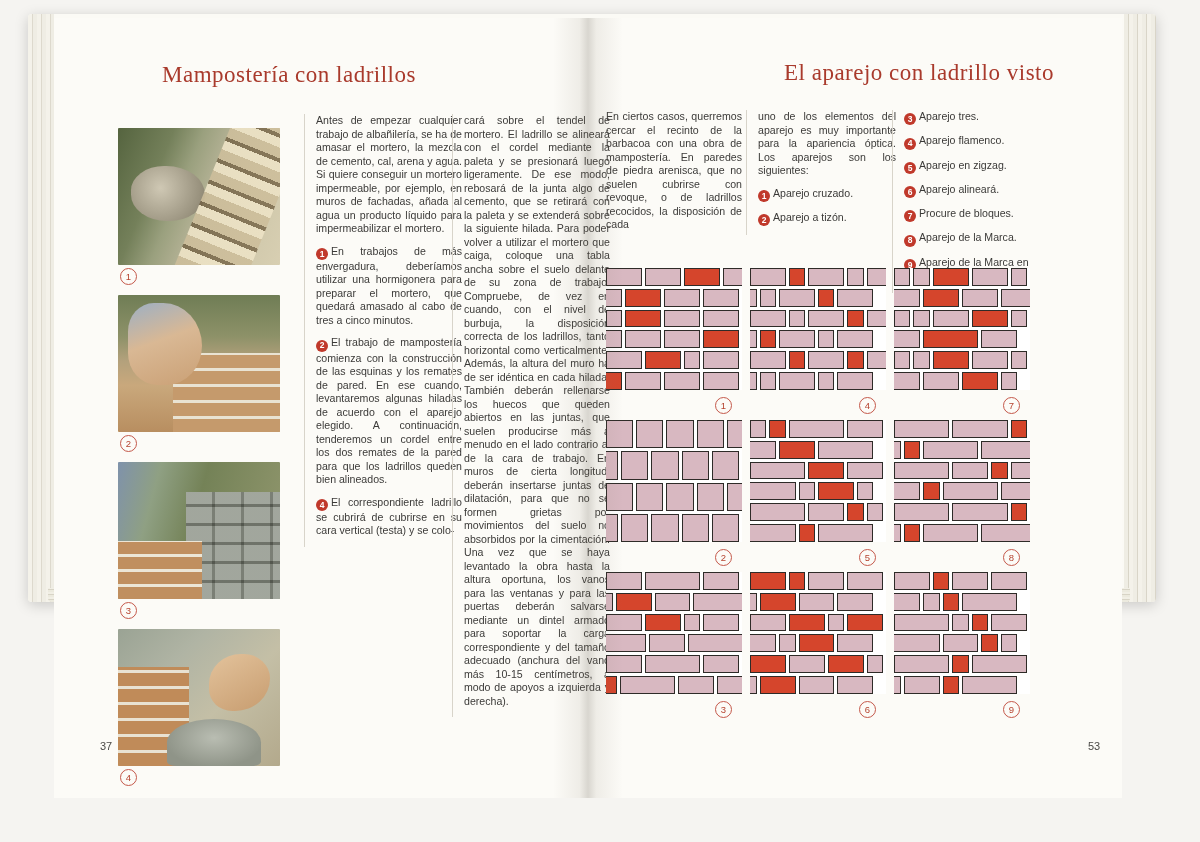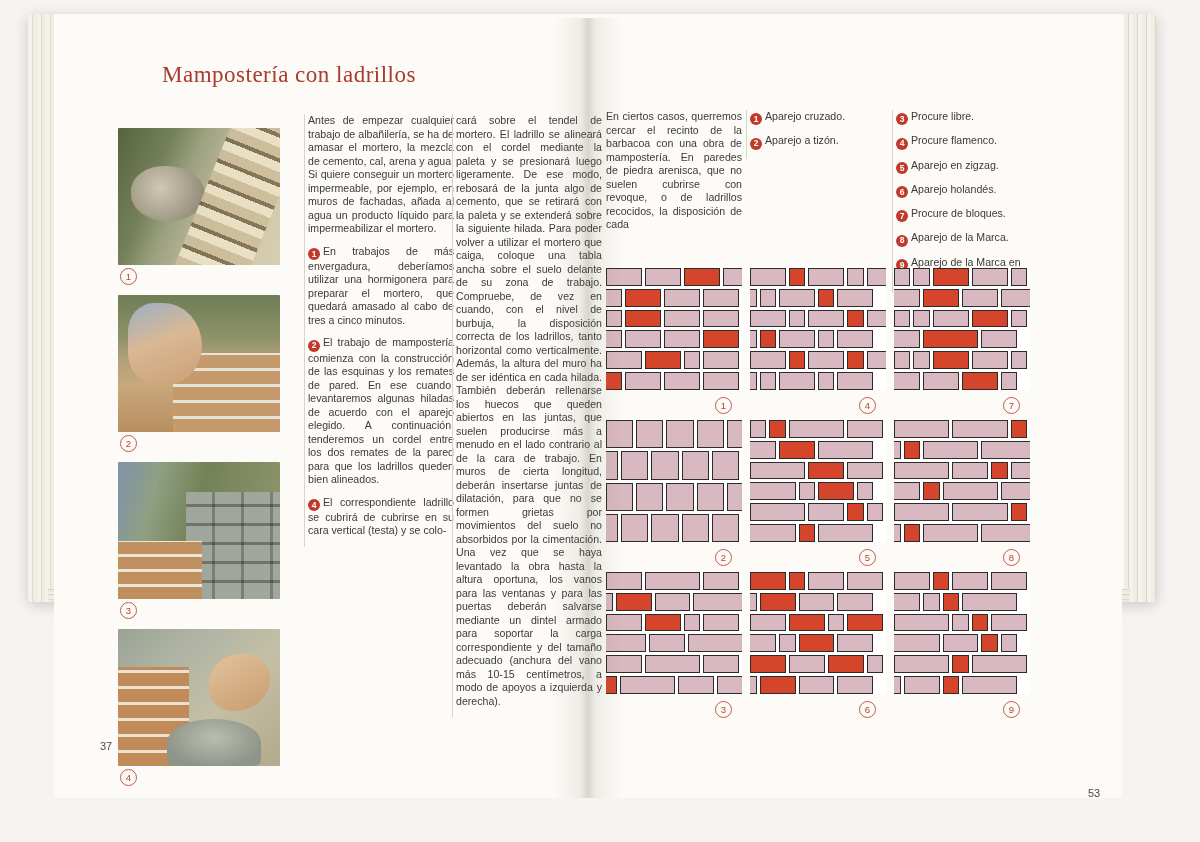--- a/index.html
+++ b/index.html
@@ -46,21 +46,21 @@
   .photo-4{background:linear-gradient(135deg,#9aa394 0%,#b0b4a4 30%,#c4bfa6 60%,#b3a98c 100%);}
   .photo-4 .bricks{position:absolute;left:0;top:28%;width:44%;bottom:0;
         background:repeating-linear-gradient(0deg,#c08b59 0 13px,#e9e2d2 13px 16px);}
   .photo-4 .mortar{position:absolute;left:30%;bottom:0;width:58%;height:34%;border-radius:50% 50% 10% 10%;
         background:radial-gradient(ellipse at 50% 40%,#b9bdb2,#8f9488 75%);}
   .photo-4 .hand{position:absolute;right:6%;top:18%;width:38%;height:42%;border-radius:55% 45% 60% 40%;
         background:linear-gradient(150deg,#e3c39c,#c79c6f);}
 
   .textcol{position:absolute;font-size:10.6px;line-height:13.5px;text-align:justify;}
   .textcol p{margin:0 0 9px 0;}
-  .rule{border-left:1px solid #d8d4ca;padding-left:3px;}
+  .rule{border-left:1px solid #d8d4ca;padding-left:11px;}
   .bullet{display:inline-flex;align-items:center;justify-content:center;width:12px;height:12px;
         border-radius:50%;background:#c0392b;color:#fff;font-size:8.5px;font-weight:bold;
         margin-right:3px;vertical-align:-2px;line-height:1;}
   .page-num{position:absolute;font-size:11px;color:#4a4946;}
 
   
   .list-item{margin:0 0 2px 0;text-align:left;}
   .diagram-grid{position:absolute;left:552px;top:250px;width:424px;}
   .diagram-row{display:flex;gap:8px;}
   .diagram-unit{width:136px;}
@@ -122,35 +122,37 @@
         <p><span class="bullet" style="background: rgb(192, 57, 43);">2</span><span>El trabajo de mampostería comienza con la construcción de las esquinas y los remates de pared. En ese cuando, levantaremos algunas hiladas de acuerdo con el aparejo elegido. A continuación, tenderemos un cordel entre los dos remates de la pared para que los ladrillos queden bien alineados.</span></p>
         <p><span class="bullet" style="background: rgb(192, 57, 43);">4</span><span>El correspondiente ladrillo se cubrirá de cubrirse en su cara vertical (testa) y se colo-</span></p>
       </div>
 
       <div class="textcol rule" style="left:398px;top:96px;width:146px;">
         <p>cará sobre el tendel de mortero. El ladrillo se alineará con el cordel mediante la paleta y se presionará luego ligeramente. De ese modo, rebosará de la junta algo de cemento, que se retirará con la paleta y se extenderá sobre la siguiente hilada. Para poder volver a utilizar el mortero que caiga, coloque una tabla ancha sobre el suelo delante de su zona de trabajo. Compruebe, de vez en cuando, con el nivel de burbuja, la disposición correcta de los ladrillos, tanto horizontal como verticalmente. Además, la altura del muro ha de ser idéntica en cada hilada. También deberán rellenarse los huecos que queden abiertos en las juntas, que suelen producirse más a menudo en el lado contrario al de la cara de trabajo. En muros de cierta longitud, deberán insertarse juntas de dilatación, para que no se formen grietas por movimientos del suelo no absorbidos por la cimentación. Una vez que se haya levantado la obra hasta la altura oportuna, los vanos para las ventanas y para las puertas deberán salvarse mediante un dintel armado para soportar la carga correspondiente y del tamaño adecuado (anchura del vano más 10-15 centímetros, a modo de apoyos a izquierda y derecha).</p>
       </div>
 
       <div class="page-num" style="left:46px;top:722px;">37</div>
 
+      <div class="page-title" style="left: 700px; top: 42px; width: 330px; color: rgb(169, 58, 44);">El aparejo con ladrillo visto</div>
 
       <div class="textcol" style="left:552px;top:92px;width:136px;">
         <p>En ciertos casos, querremos cercar el recinto de la barbacoa con una obra de mampostería. En paredes de piedra arenisca, que no suelen cubrirse con revoque, o de ladrillos recocidos, la disposición de cada</p>
       </div>
 
       <div class="textcol rule" style="left:692px;top:92px;width:138px;">
+        <p>uno de los elementos del aparejo es muy importante para la apariencia óptica. Los aparejos son los siguientes:</p>
         <p class="list-item"><span class="bullet" style="background: rgb(192, 57, 43);">1</span><span>Aparejo cruzado.</span></p>
         <p class="list-item"><span class="bullet" style="background: rgb(192, 57, 43);">2</span><span>Aparejo a tizón.</span></p>
       </div>
 
       <div class="textcol rule" style="left:838px;top:92px;width:152px;">
-        <p class="list-item"><span class="bullet" style="background: rgb(192, 57, 43);">3</span><span>Procure libre.</span></p>
-        <p class="list-item"><span class="bullet" style="background: rgb(192, 57, 43);">4</span><span>Procure flamenco.</span></p>
+        <p class="list-item"><span class="bullet" style="background: rgb(192, 57, 43);">3</span><span>Aparejo tres.</span></p>
+        <p class="list-item"><span class="bullet" style="background: rgb(192, 57, 43);">4</span><span>Aparejo flamenco.</span></p>
         <p class="list-item"><span class="bullet" style="background: rgb(192, 57, 43);">5</span><span>Aparejo en zigzag.</span></p>
-        <p class="list-item"><span class="bullet" style="background: rgb(192, 57, 43);">6</span><span>Aparejo holandés.</span></p>
+        <p class="list-item"><span class="bullet" style="background: rgb(192, 57, 43);">6</span><span>Aparejo alineará.</span></p>
         <p class="list-item"><span class="bullet" style="background: rgb(192, 57, 43);">7</span><span>Procure de bloques.</span></p>
         <p class="list-item"><span class="bullet" style="background: rgb(192, 57, 43);">8</span><span>Aparejo de la Marca.</span></p>
         <p class="list-item"><span class="bullet" style="background: rgb(192, 57, 43);">9</span><span>Aparejo de la Marca en zigzag.</span></p>
       </div>
 
       <div class="diagram-grid">
         <div class="diagram-row">
           <div class="diagram-unit">
             <div class="diagram-cell">
                 <div class="brick-row" style="height: 17.8333px; margin-bottom: 3px;">
@@ -531,18 +533,18 @@
                   <div class="brick pink" style="width: 55.2857px; margin-right: 3px;"></div>
                 </div>
               </div>
             <div class="diagram-label">
                 <span class="fig-num">9</span>
               </div>
           </div>
         </div>
       </div>
 
-      <div class="page-num" style="left:1034px;top:722px;margin-top:47px;">53</div>
+      <div class="page-num" style="left:1034px;top:722px;">53</div>
 
       <div class="spine"></div>
     </div>
   </div>
 </div>
 
 </body></html>

